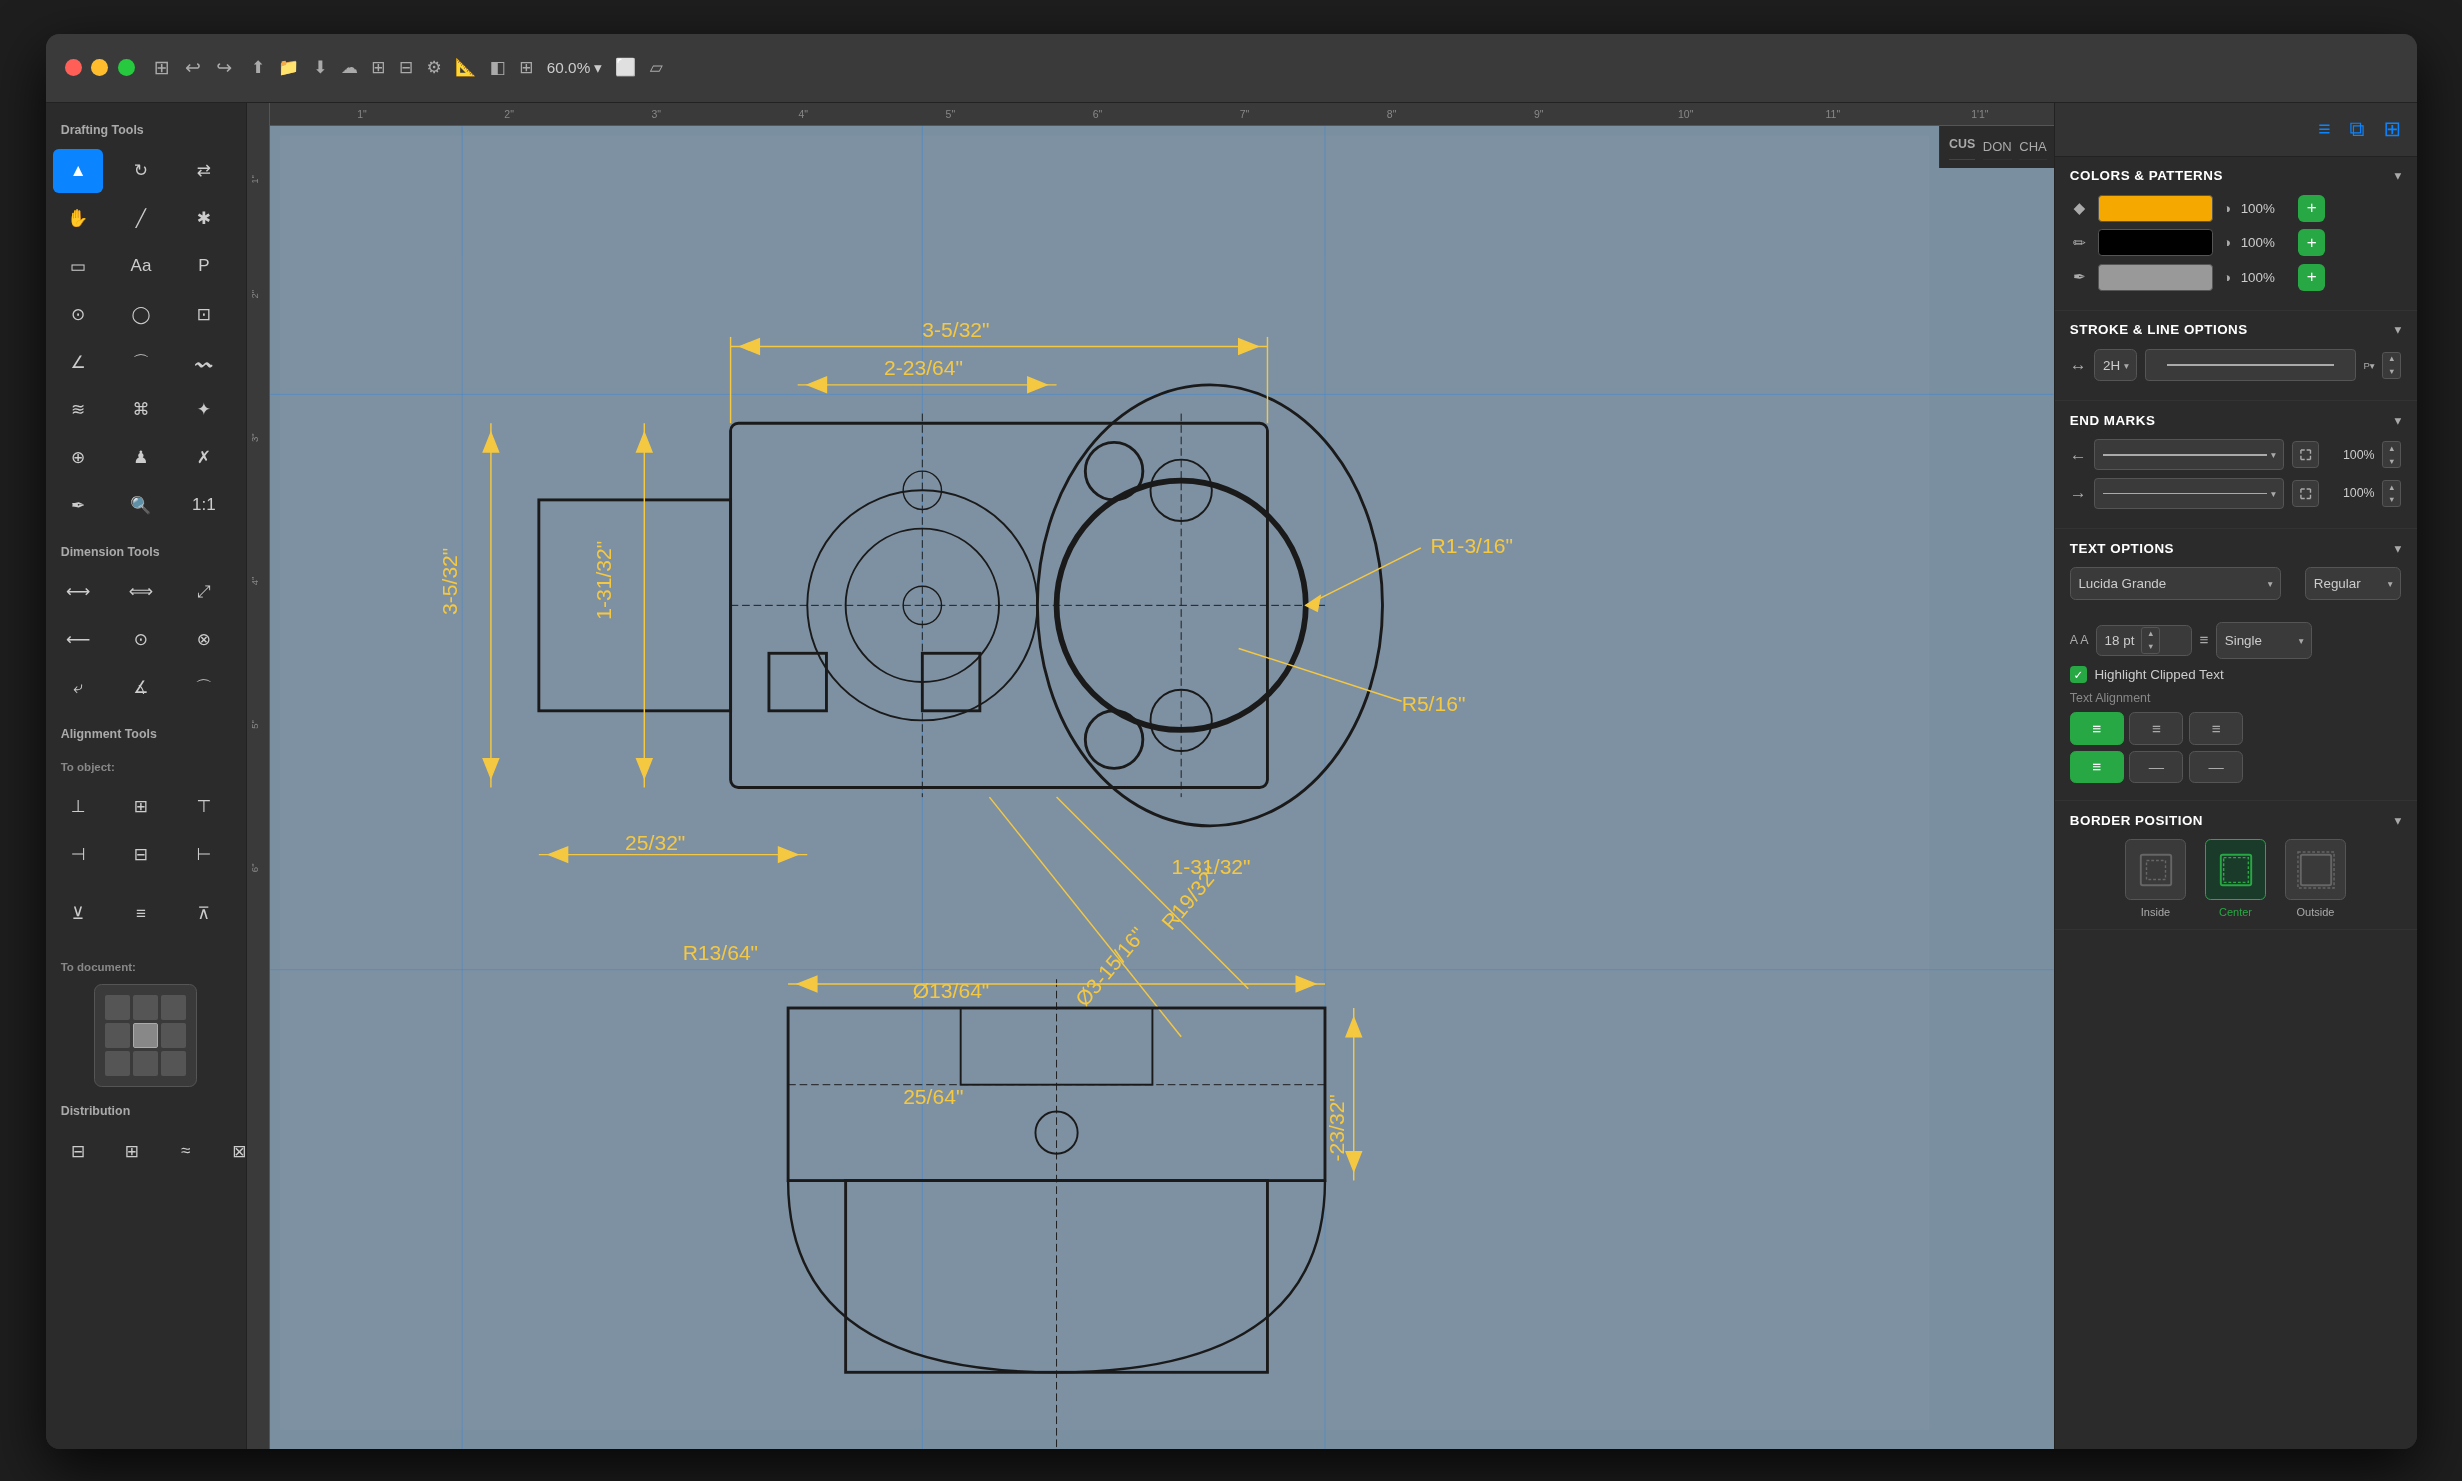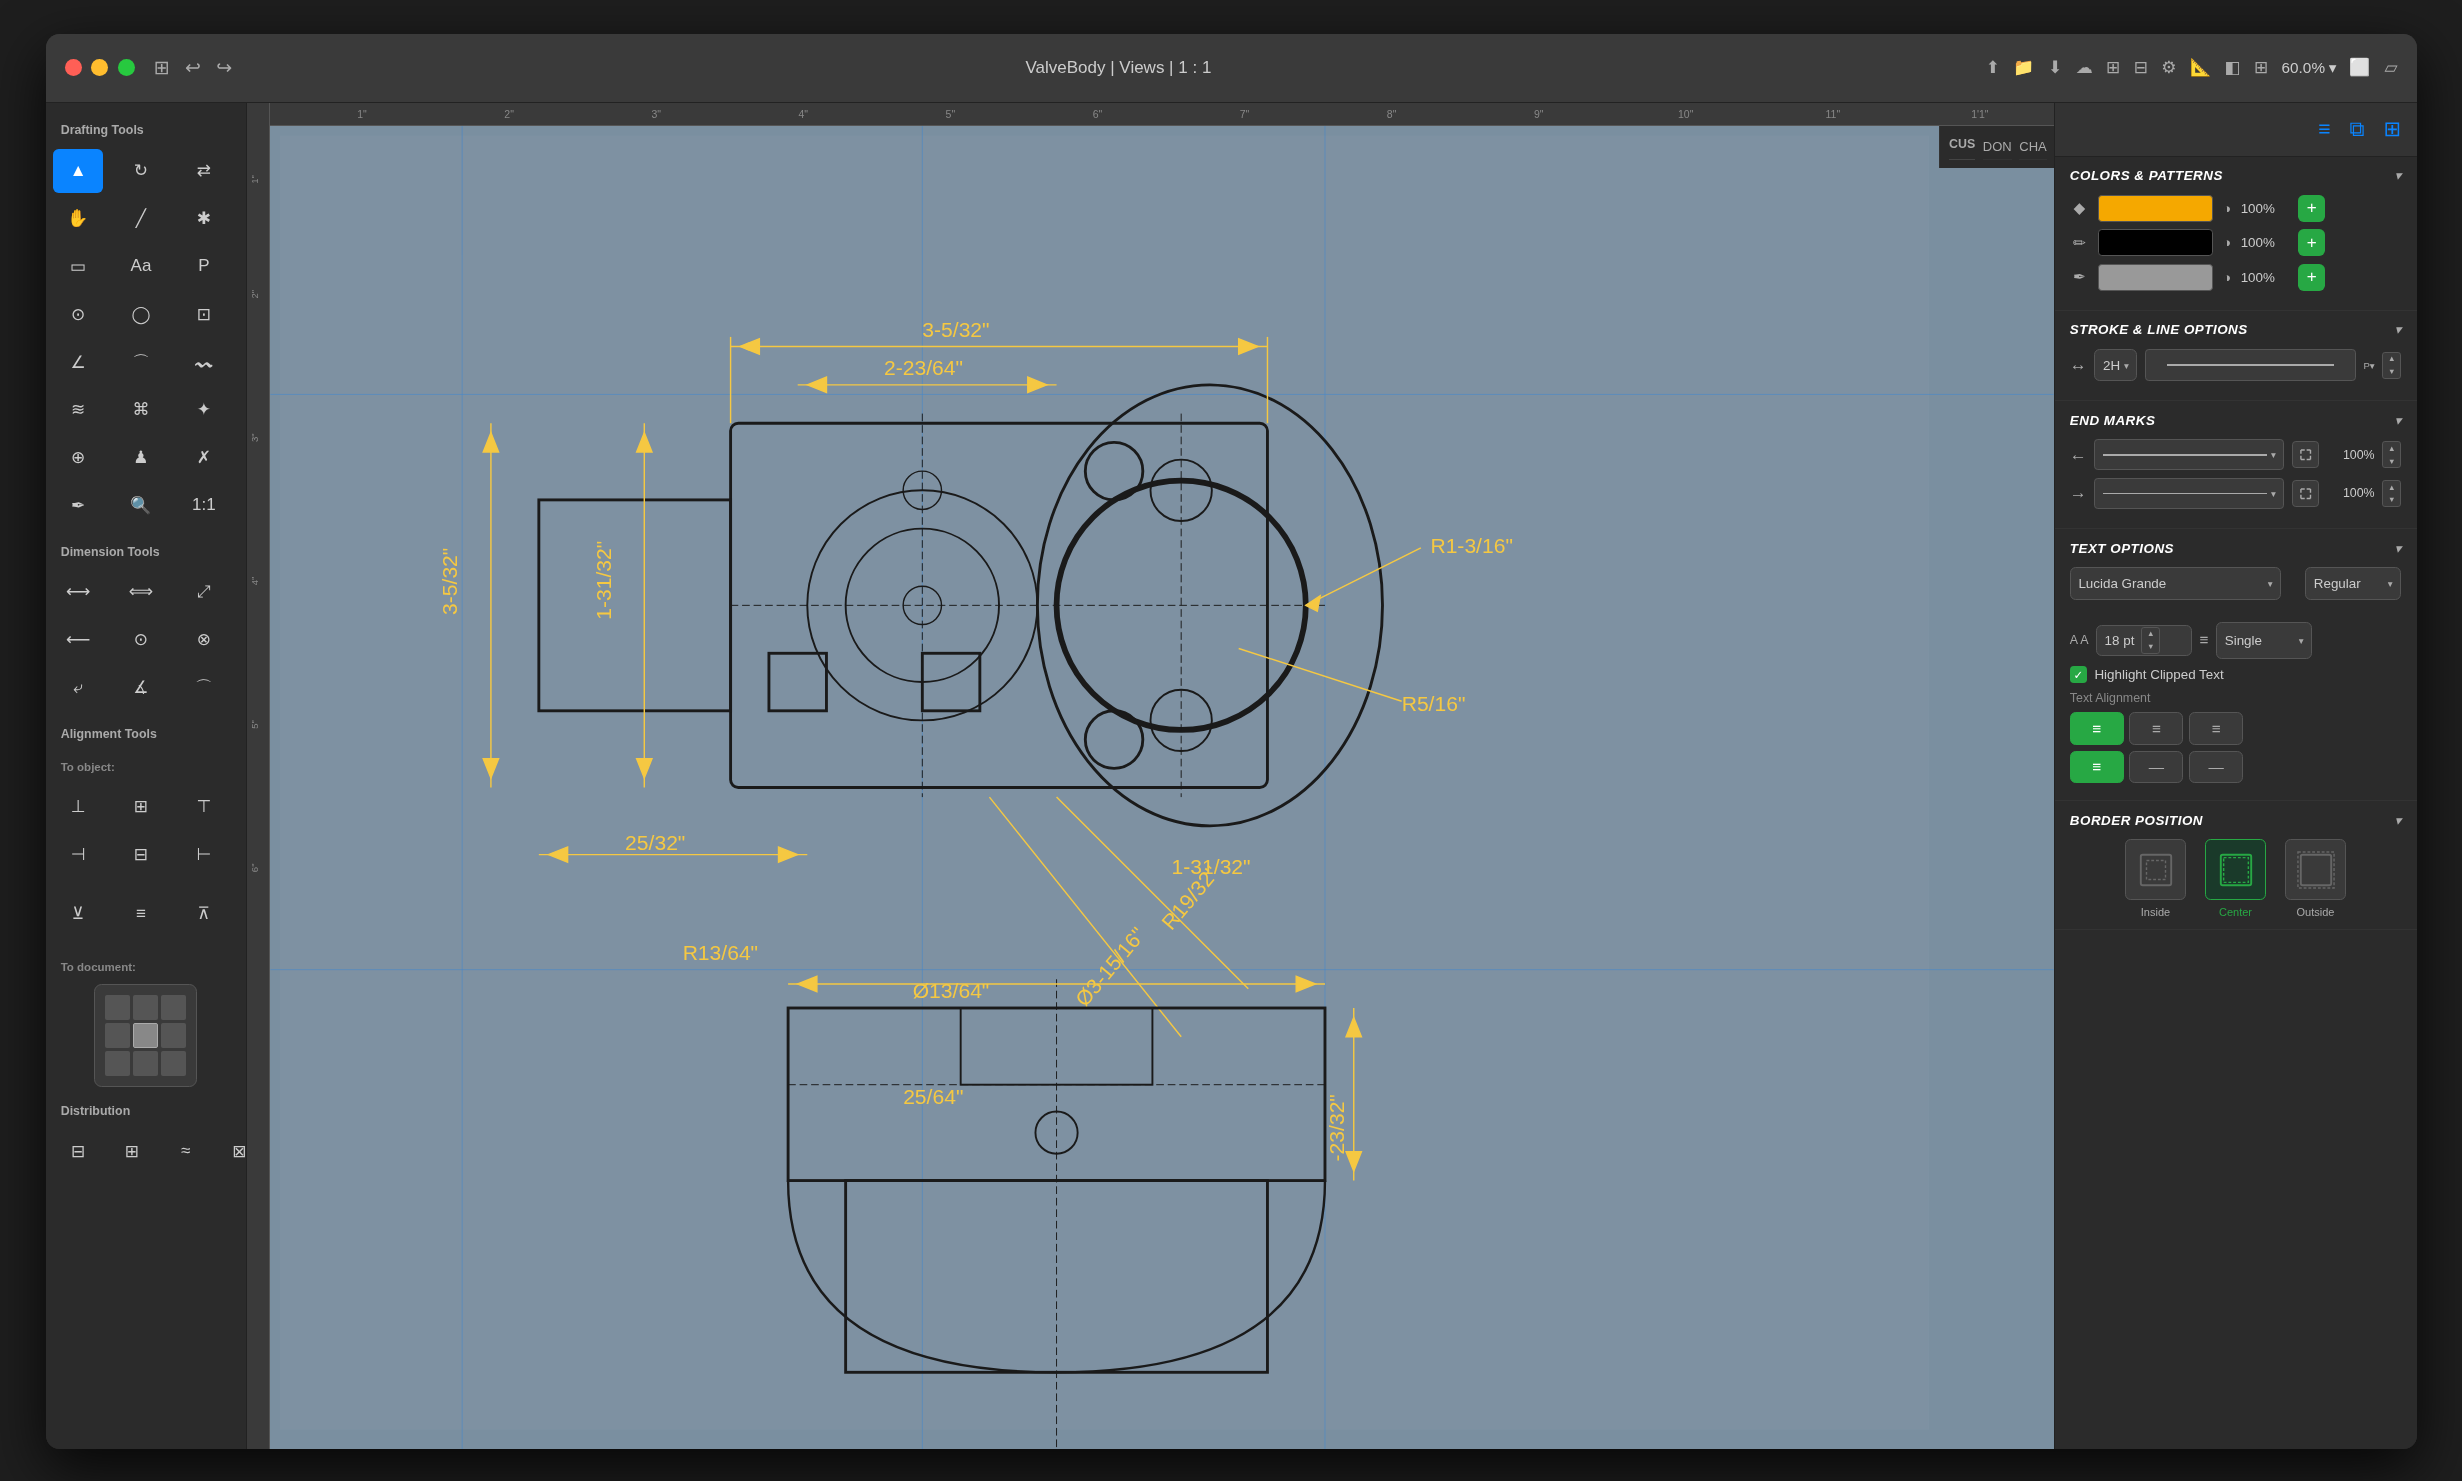--- a/index.html
+++ b/index.html
@@ -230,21 +230,20 @@
     
     .panel-section {
       border-bottom: 1px solid #333;
       padding: 11.5px 15.3px;
     }
     .section-header {
       display: flex;
       justify-content: space-between;
       align-items: center;
       margin-bottom: 11.5px;
-      font-style: italic;
     }
     .section-title {
       color: #fff;
       font-size: 13.4px;
       font-weight: 700;
       letter-spacing: 0.5px;
     }
     .section-chevron {
       color: #aaa;
       font-size: 13.4px;
@@ -524,21 +523,20 @@
     <div class="traffic-lights">
       <div class="traffic-light tl-red"></div>
       <div class="traffic-light tl-yellow"></div>
       <div class="traffic-light tl-green"></div>
     </div>
     <div class="title-bar-icons">
       <span class="tb-icon">⊞</span>
       <span class="tb-icon">↩</span>
       <span class="tb-icon">↪</span>
     </div>
-    <div class="title-bar-title">ValveBody | Views | 1 : 1</div>
     <div class="title-bar-right">
       <span class="tb-right-icon">⬆</span>
       <span class="tb-right-icon">📁</span>
       <span class="tb-right-icon">⬇</span>
       <span class="tb-right-icon">☁</span>
       <span class="tb-right-icon">⊞</span>
       <span class="tb-right-icon">⊟</span>
       <span class="tb-right-icon">⚙</span>
       <span class="tb-right-icon">📐</span>
       <span class="tb-right-icon">◧</span>

